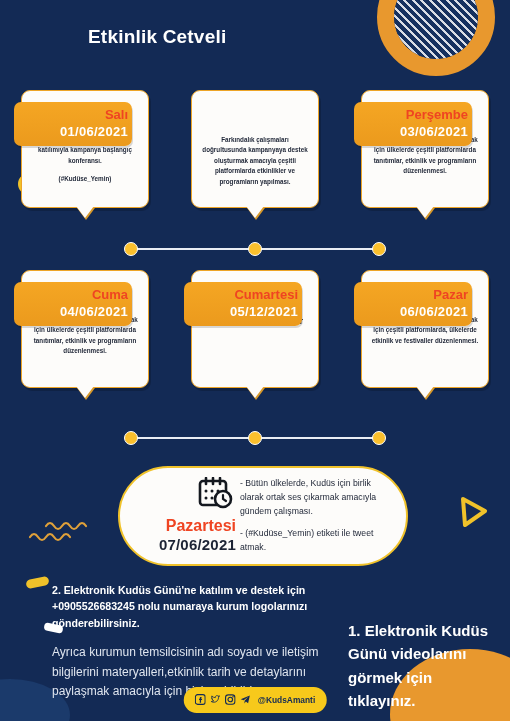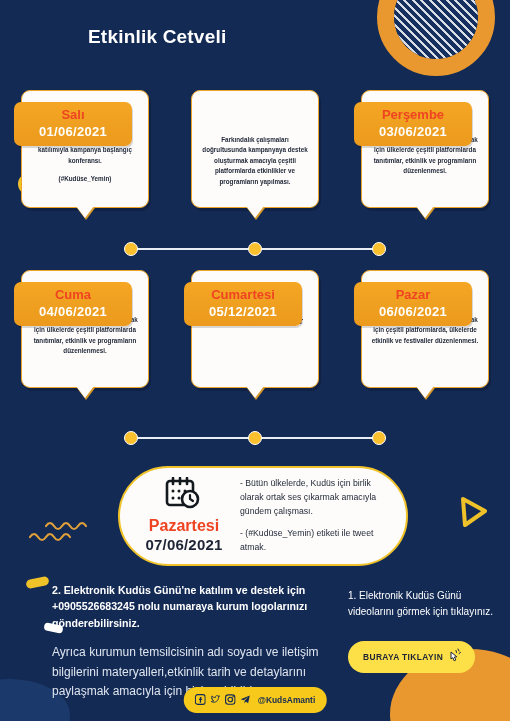--- a/index.html
+++ b/index.html
@@ -136,21 +136,21 @@
     border-top: 12px solid #fdfcfa;
     filter: drop-shadow(1px 2px 0 rgba(237,164,38,.9));
   }
   .card-label {
     position: absolute;
     top: 12px; left: -7px;
     width: 118px;
     background: linear-gradient(180deg, #f5a623 0%, #eb9a1d 100%);
     border-radius: 7px;
     padding: 5px 4px 6px 4px;
-    text-align: center;
+    text-align: right;
     box-shadow: 1px 2px 0 rgba(0,0,0,.15);
   }
   .card-day {
     display: block;
     color: #ef4422;
     font-size: 13px;
     font-weight: bold;
     line-height: 1.2;
   }
   .card-date {
@@ -209,21 +209,21 @@
     top: 466px; left: 118px;
     width: 290px; height: 100px;
     background: #fdfcfa;
     border: 2.5px solid #f0c22a;
     border-radius: 50px;
     z-index: 5;
     display: flex;
     align-items: center;
     padding: 0 14px 0 12px;
   }
-  .monday-left { width: 104px; text-align: center; }
+  .monday-left { width: 104px; text-align: right; }
   .monday-icon { margin: 0 auto 2px auto; display: block; }
   .monday-day {
     color: #ef4422;
     font-size: 16px;
     font-weight: bold;
     line-height: 1.15;
   }
   .monday-date {
     color: #1d2435;
     font-size: 15px;
@@ -261,23 +261,24 @@
   }
 
   .bottom-right {
     position: absolute;
     top: 588px; left: 348px;
     width: 150px;
     z-index: 5;
   }
   .br-head {
     color: #ffffff;
-    font-size: 10px;
-    font-weight: normal;
+    font-size: 15px;
+    font-weight: bold;
     line-height: 1.55;
+    margin-top: 31px;
   }
   .cta-button {
     margin-top: 22px;
     display: inline-flex;
     align-items: center;
     gap: 5px;
     background: #fde047;
     border: none;
     border-radius: 20px;
     padding: 7px 13px 7px 15px;

